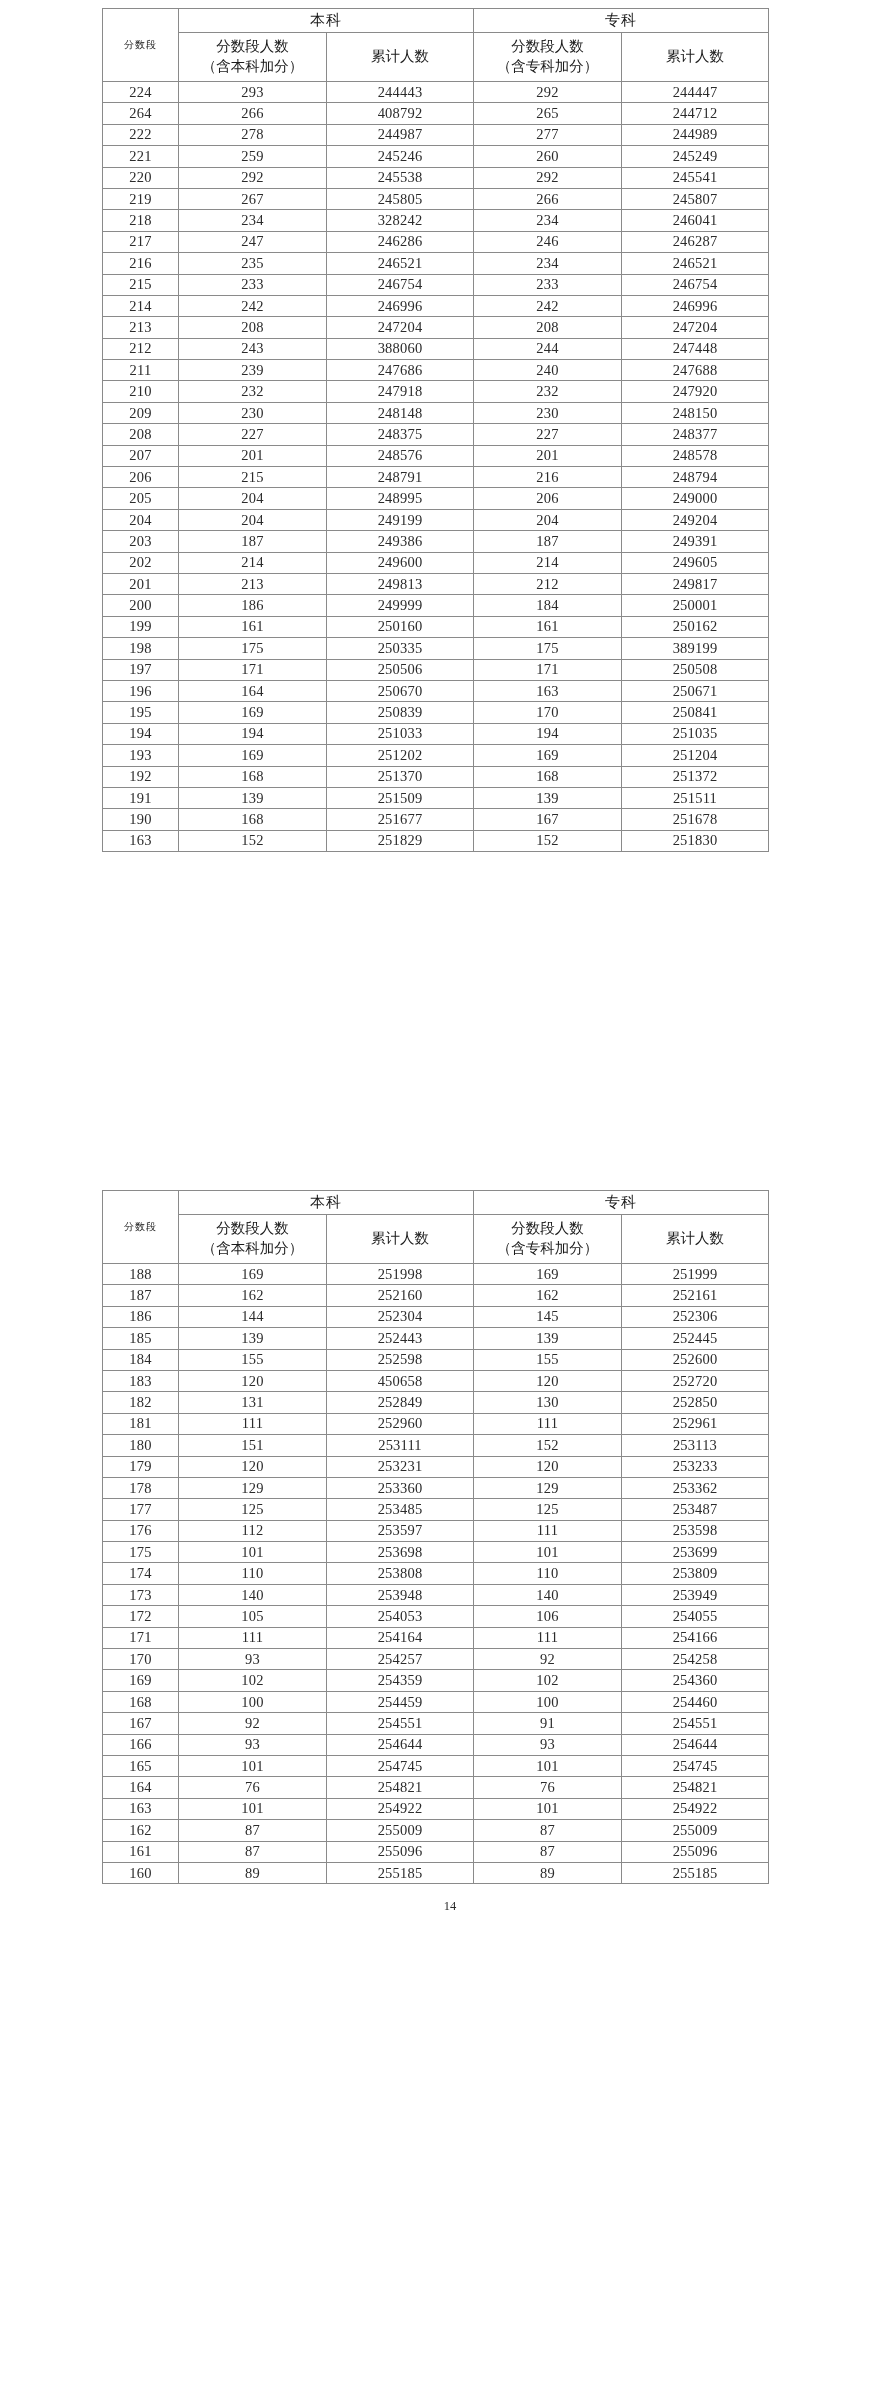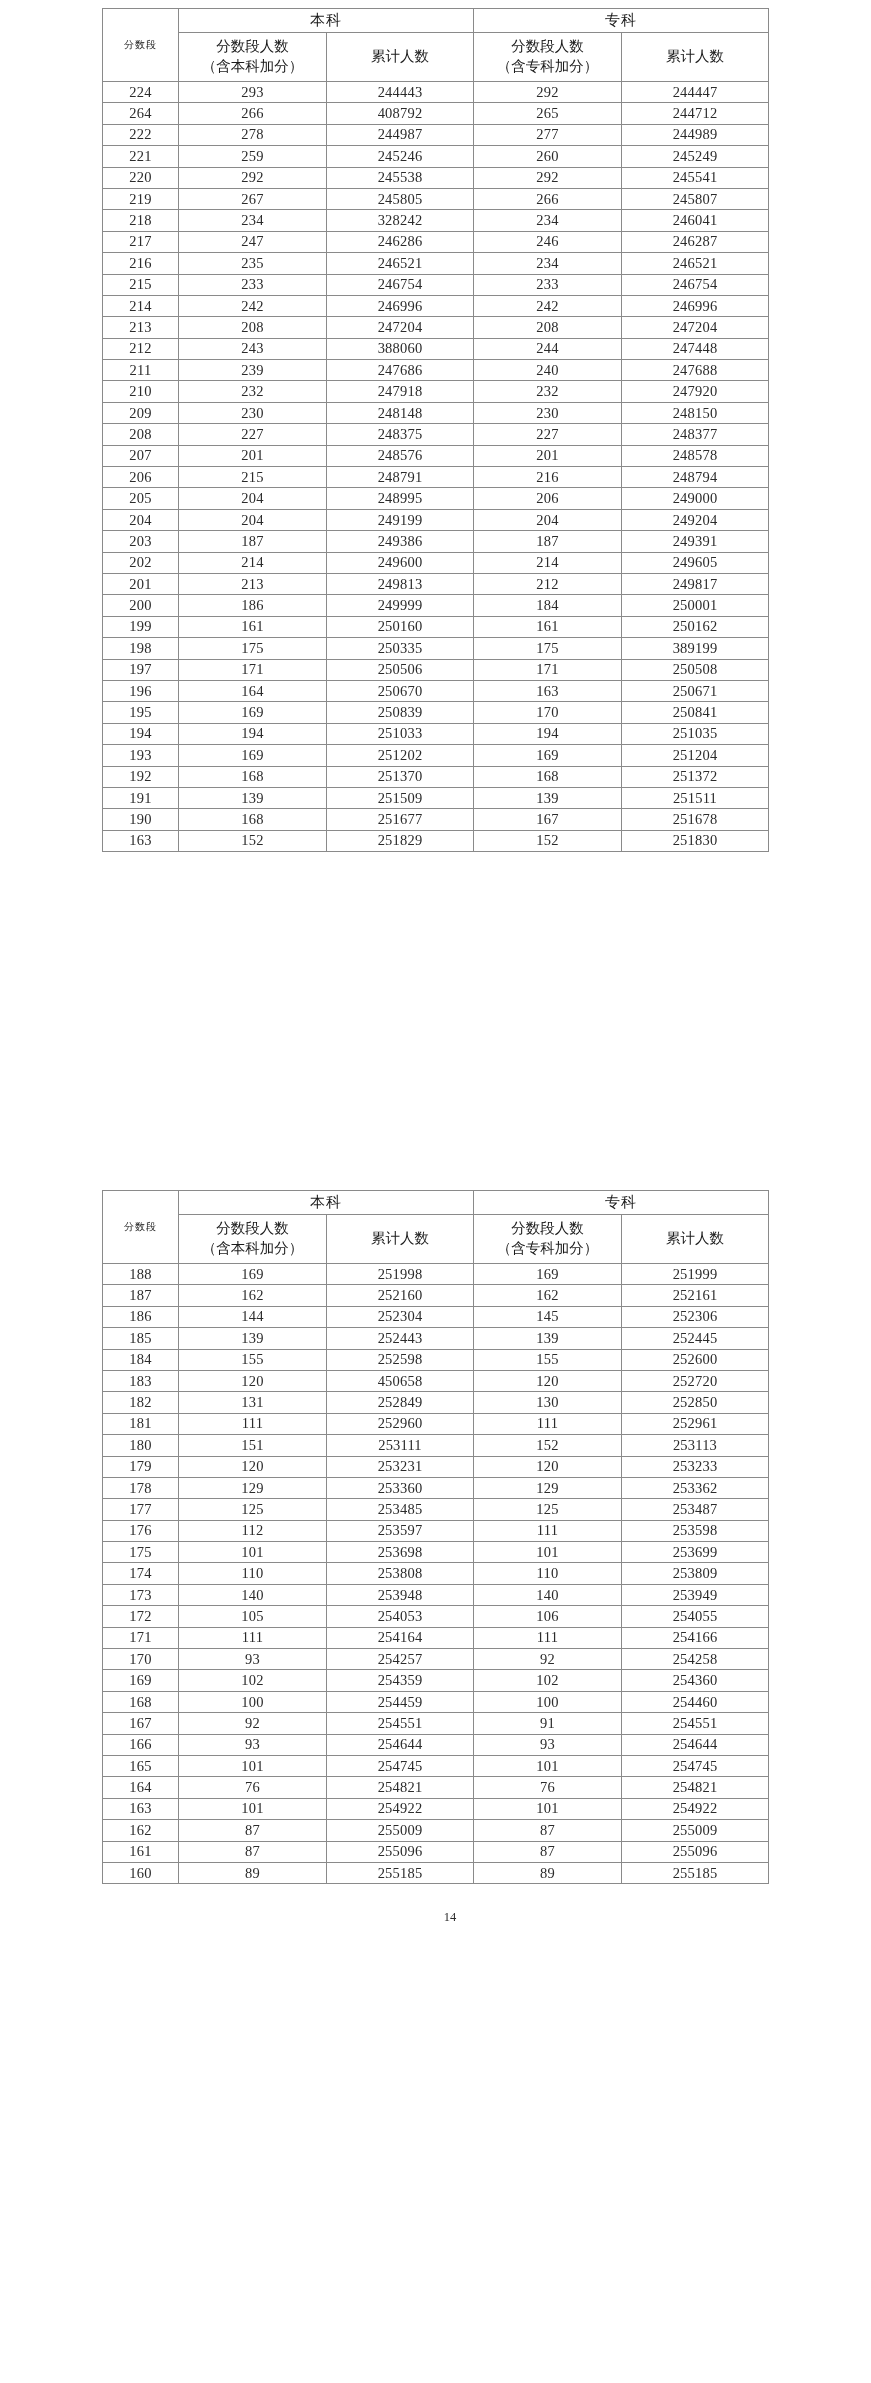--- a/index.html
+++ b/index.html
@@ -78,21 +78,21 @@
   col.c-cnt    { width: 148px; }
   col.c-cum    { width: 147px; }
 
   .page-number {
     text-align: center;
     font-size: 12.5px;
     font-family: "Liberation Serif", "DejaVu Serif", serif;
     color: #2b2b2b;
     margin-top: 36px;
   }
-  .pn-2 { margin-top: 26px; padding-left: 29px; }
+  .pn-2 { margin-top: 15px; padding-left: 29px; }
 </style>
 </head>
 <body>
 
 <div class="page page-1">
   <div class="sheet">
     <table class="score-table">
       <colgroup>
         <col class="c-score">
           <col class="c-cnt">

